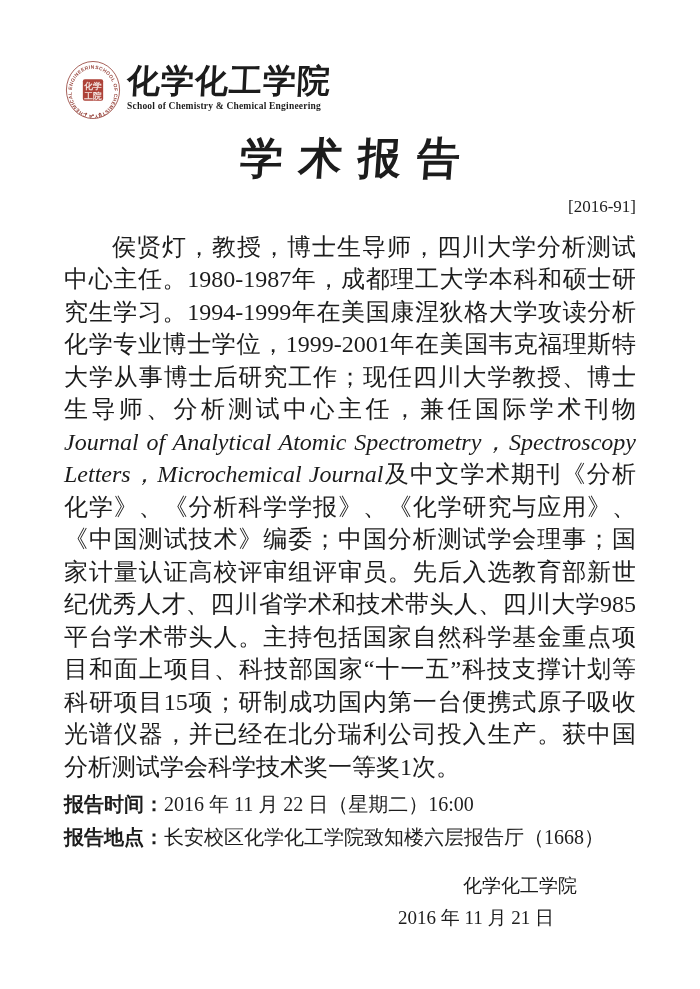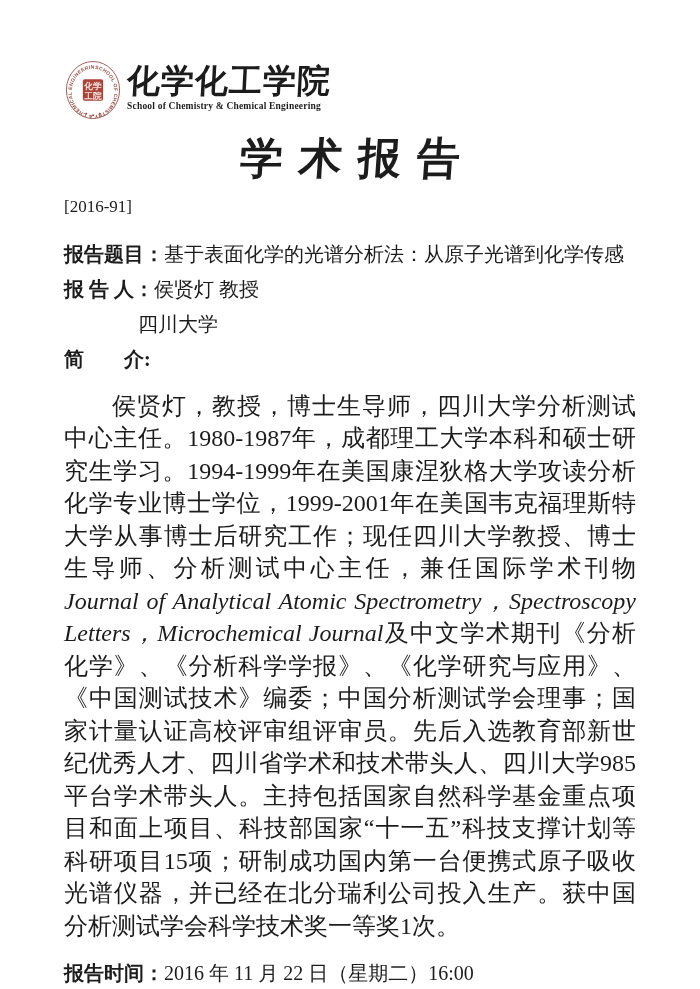--- a/index.html
+++ b/index.html
@@ -57,21 +57,21 @@
     text-align: center;
     font-size: 43px;
     font-weight: 900;
     letter-spacing: 16px;
     padding-left: 16px; 
     line-height: 1.15;
     transform: skewX(-4deg);
   }
   .doc-number {
     margin-top: 14px;
-    text-align: left;
+    text-align: right;
     font-size: 17px;
     line-height: 1.2;
   }
 
   
   .fields {
     margin-top: 19px;
     font-size: 20px;
   }
   .field { line-height: 35px; white-space: nowrap; }
@@ -83,21 +83,21 @@
     margin: 13px 0 0 0;
     font-size: 24px;
     line-height: 32.5px;
     text-align: justify;
     text-indent: 2em;
   }
   .bio .jrn { font-style: italic; }
 
   
   .schedule {
-    margin-top: 15px;
+    margin-top: 5px;
     font-size: 20px;
   }
   .schedule .field { line-height: 33px; }
 
   
   .doc-footer {
     margin-top: 16px;
     font-size: 19px;
   }
   .footer-sig  { text-align: right; padding-right: 59px; line-height: 32px; }
@@ -128,40 +128,29 @@
     </div>
     <div class="logo-text">
       <div class="logo-cn">化学化工学院</div>
       <div class="logo-en">School of Chemistry &amp; Chemical Engineering</div>
     </div>
   </div>
 
   <h1 class="doc-title">学术报告</h1>
   <div class="doc-number">[2016-91]</div>
 
-  <div class="fields">
-    <div class="field">
-      <span class="label">报告题目：</span><span>基于表面化学的光谱分析法：从原子光谱到化学传感</span>
-    </div>
-    <div class="field">
-      <span class="label">报 告 人：</span><span>侯贤灯 教授</span>
-    </div>
-    <div class="field affiliation">
-      <span>四川大学</span>
-    </div>
-    <div class="field">
-      <span class="label">简　　介:</span>
-    </div>
-  </div>
 
   <p class="bio"><span>侯贤灯，教授，博士生导师，四川大学分析测试中心主任。1980-1987年，成都理工大学本科和硕士研究生学习。1994-1999年在美国康涅狄格大学攻读分析化学专业博士学位，1999-2001年在美国韦克福理斯特大学从事博士后研究工作；现任四川大学教授、博士生导师、分析测试中心主任，兼任国际学术刊物</span><span class="jrn">Journal of Analytical Atomic Spectrometry，Spectroscopy Letters，Microchemical Journal</span><span>及中文学术期刊《分析化学》、《分析科学学报》、《化学研究与应用》、《中国测试技术》编委；中国分析测试学会理事；国家计量认证高校评审组评审员。先后入选教育部新世纪优秀人才、四川省学术和技术带头人、四川大学985平台学术带头人。主持包括国家自然科学基金重点项目和面上项目、科技部国家“十一五”科技支撑计划等科研项目15项；研制成功国内第一台便携式原子吸收光谱仪器，并已经在北分瑞利公司投入生产。获中国分析测试学会科学技术奖一等奖1次。</span></p>
 
   <div class="schedule">
     <div class="field">
       <span class="label">报告时间：</span><span>2016 年 11 月 22 日（星期二）16:00</span>
+    </div>
+    <div class="field">
+      <span class="label">报告地点：</span><span>长安校区化学化工学院致知楼六层报告厅（1668）</span>
     </div>
   </div>
 
   <div class="doc-footer">
     <div class="footer-sig">化学化工学院</div>
     <div class="footer-date">2016 年 11 月 21 日</div>
   </div>
 
 </div>
 

